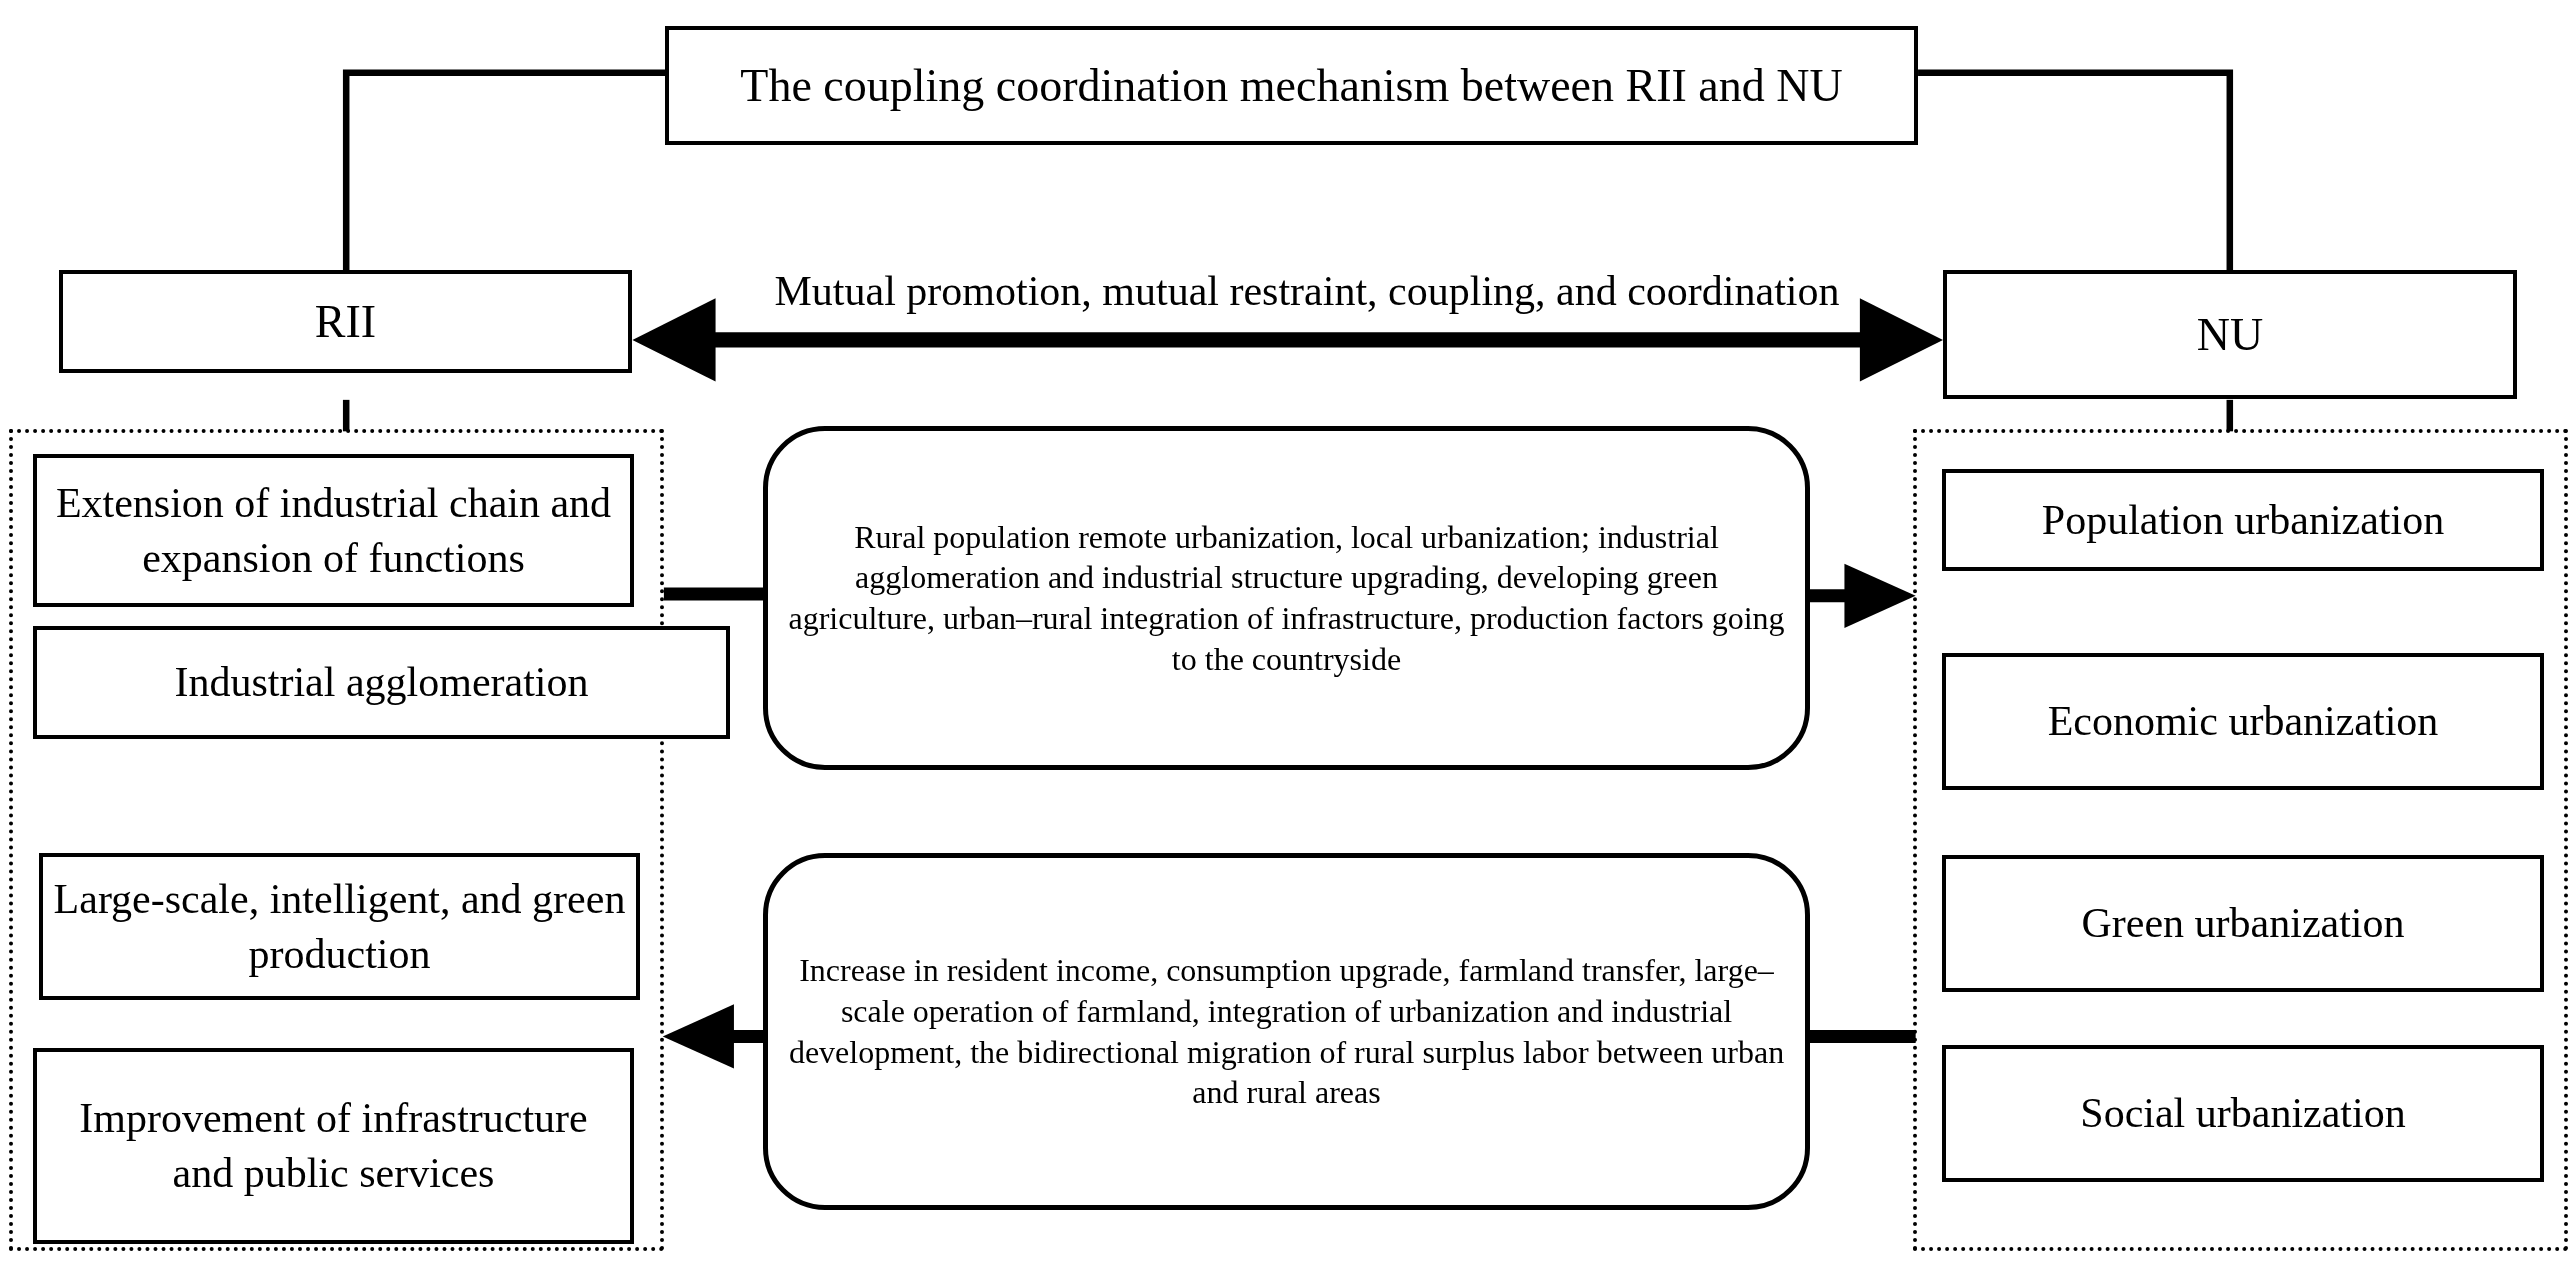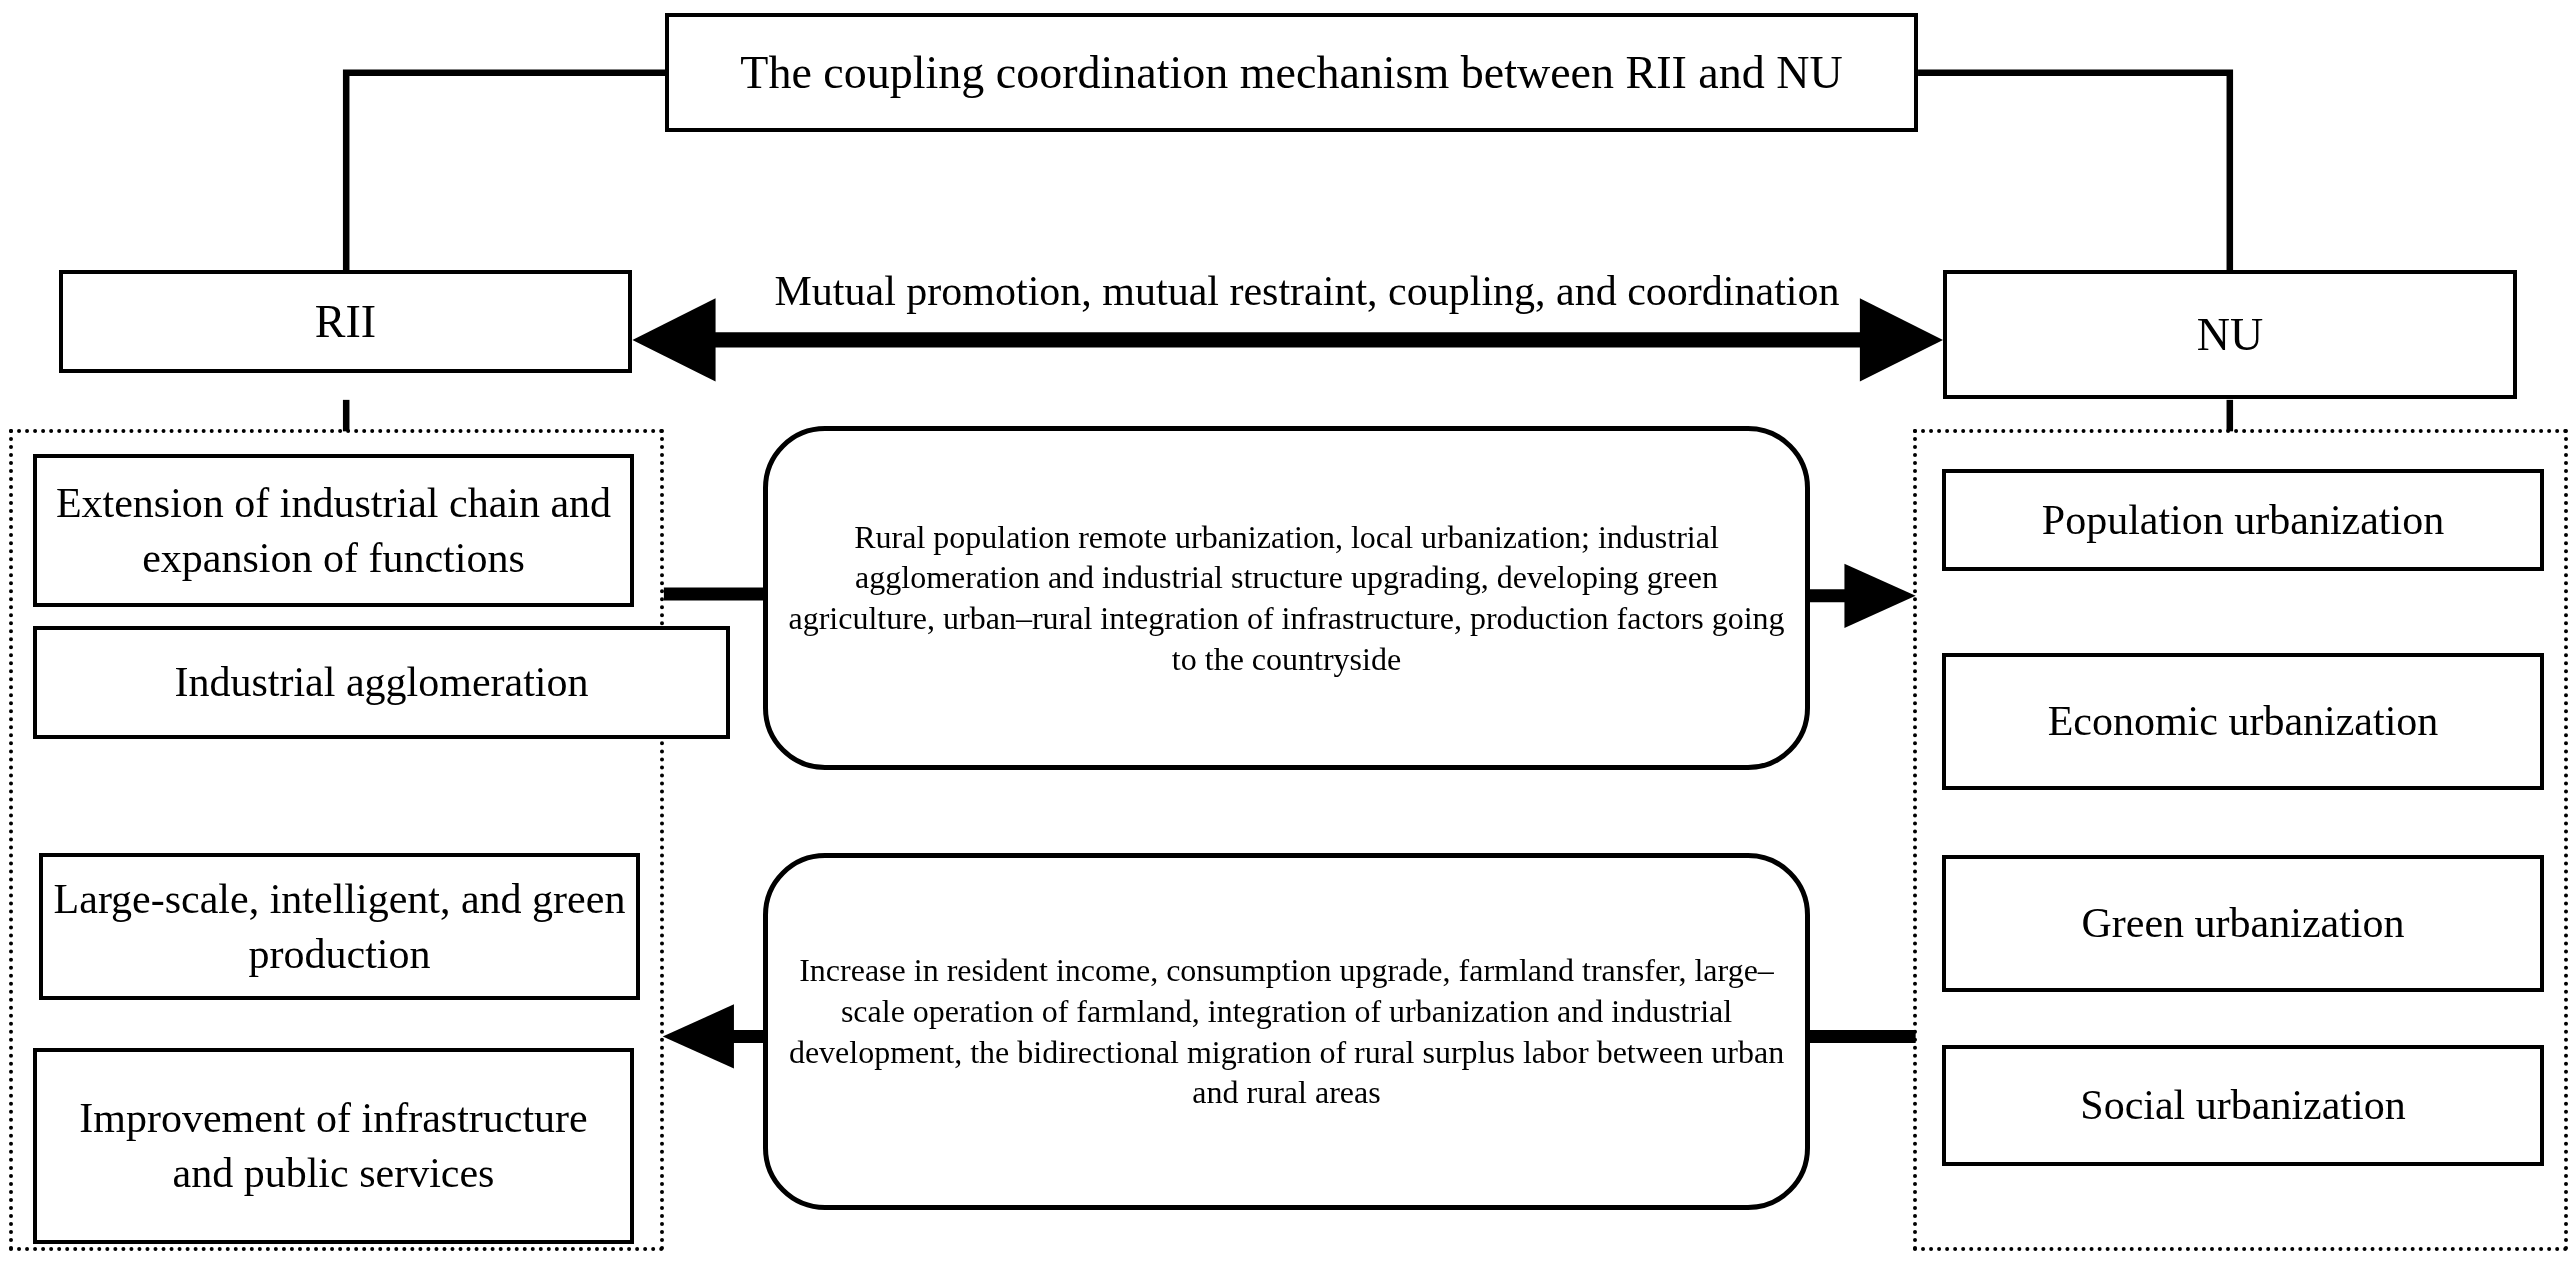--- a/index.html
+++ b/index.html
@@ -29,21 +29,21 @@
     display: flex;
     align-items: center;
     justify-content: center;
     text-align: center;
     color: #000000;
     line-height: 1.26;
     z-index: 5;
   }
   .node > span { display: block; width: 100%; padding: 0 8.3px; }
 
-  .title-node   { left: 665px; top: 13px;  width: 1253px; height: 119px; font-size: 46px; }
+  .title-node   { left: 665px; top: 26px;  width: 1253px; height: 119px; font-size: 46px; }
   .rii-node     { left: 59px;  top: 270px; width: 573px;  height: 103px; font-size: 46px; }
   .nu-node      { left: 1943px; top: 270px; width: 574px;  height: 129px; font-size: 46px; }
 
   .dashed-group {
     position: absolute;
     box-sizing: border-box;
     border: 4.8px dotted #000000;
     background: transparent;
     z-index: 2;
   }
@@ -67,21 +67,21 @@
   .leaf > span { display: block; width: 100%; padding: 0 9.5px; }
 
   .l0 { left: 33px; top: 454px;  width: 601px; height: 153px; }
   .l1 { left: 33px; top: 626px; width: 697px; height: 113px; }
   .l2 { left: 39px; top: 853px; width: 601px; height: 147px; }
   .l3 { left: 33px; top: 1048px; width: 601px; height: 196px; }
 
   .r0 { left: 1942px; top: 469px;  width: 602px; height: 102px; }
   .r1 { left: 1942px; top: 653px; width: 602px; height: 137px; }
   .r2 { left: 1942px; top: 855px; width: 602px; height: 137px; }
-  .r3 { left: 1942px; top: 1045px; width: 602px; height: 121px; }
+  .r3 { left: 1942px; top: 1045px; width: 602px; height: 137px; }
 
   .round-node {
     position: absolute;
     box-sizing: border-box;
     background: #ffffff;
     border: 5.3px solid #000000;
     border-radius: 62px;
     display: flex;
     align-items: center;
     justify-content: center;

